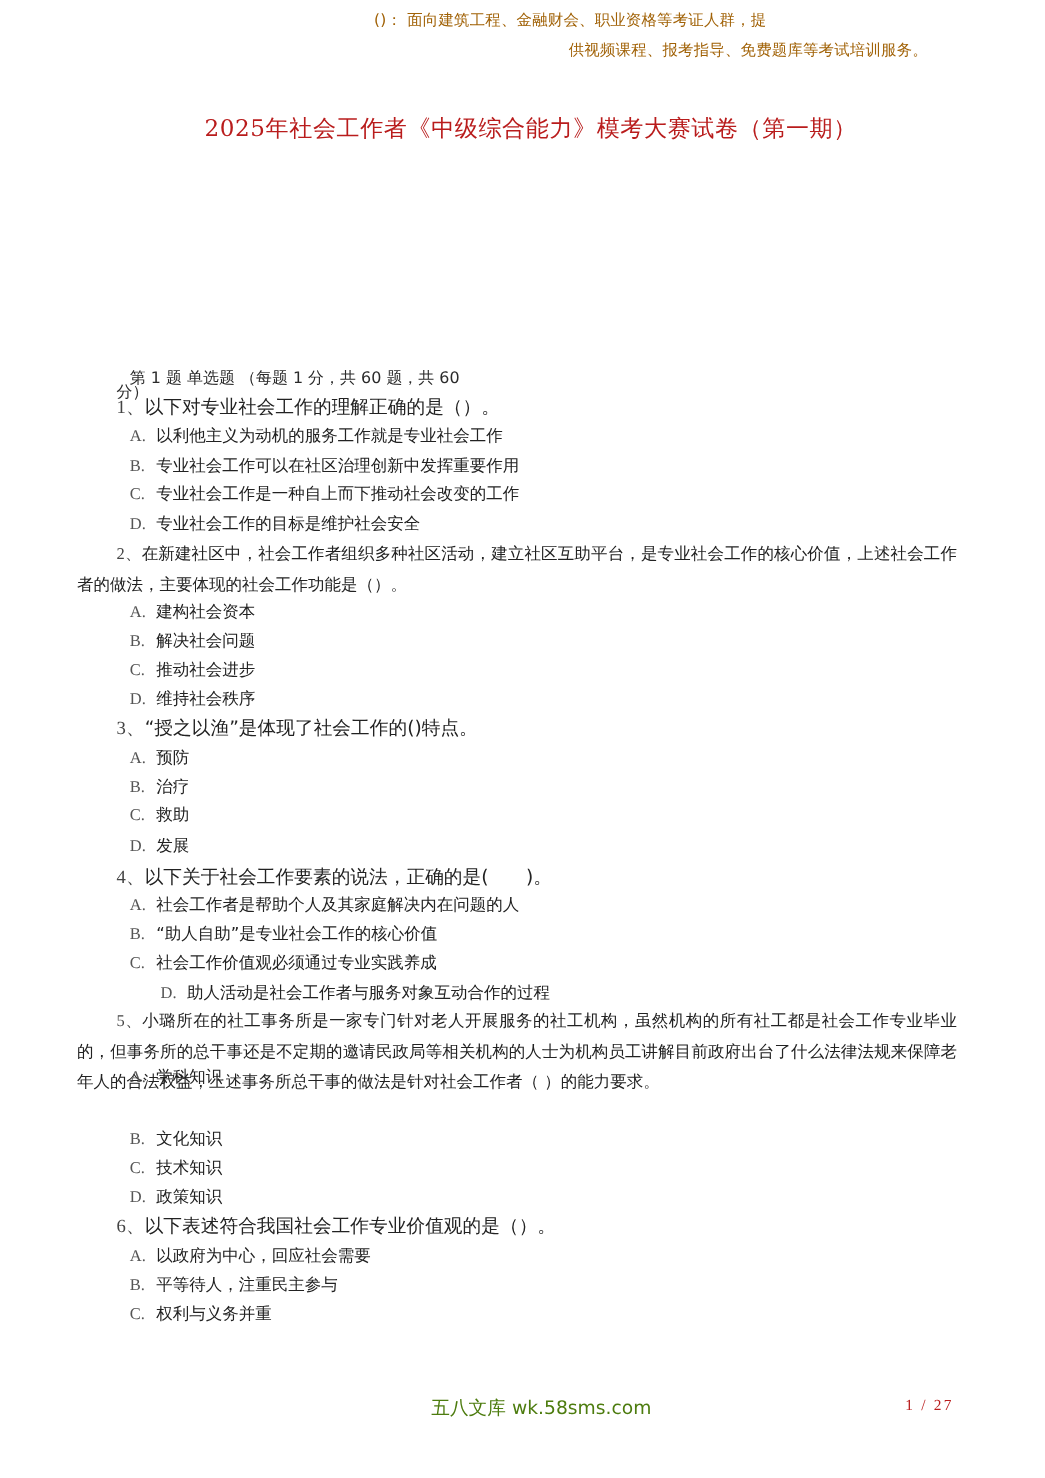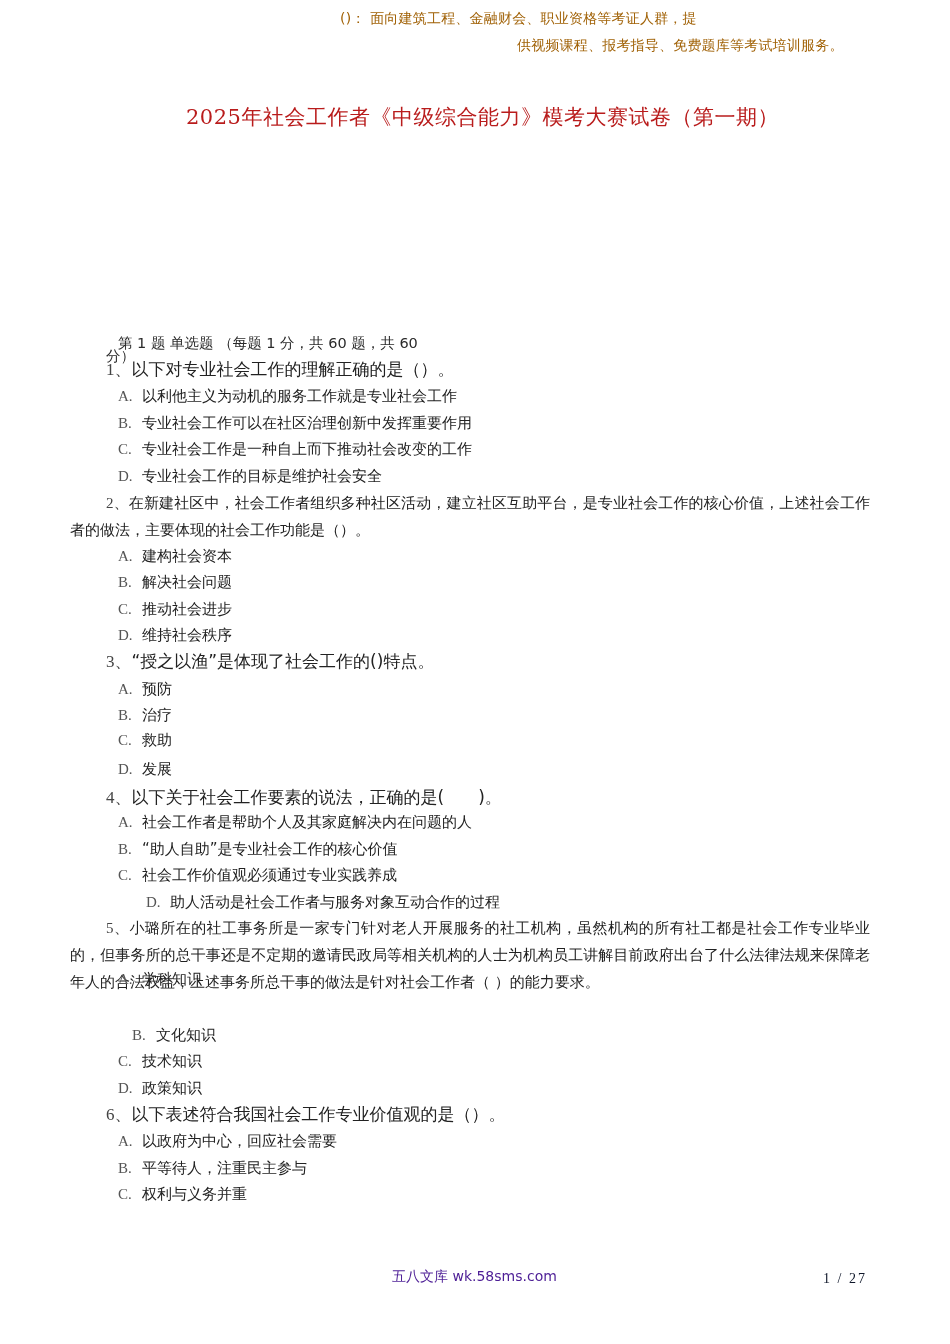--- a/index.html
+++ b/index.html
@@ -57,27 +57,27 @@
       left: 70px;
       width: 800px;
       font-size: 15px;
       line-height: 27px;
       color: #222222;
       white-space: normal;
       text-indent: 36px;
       text-align: justify;
     }
     .footer-brand {
-      font-size: 14px;
-      color: #4c1d95;
+      font-size: 17px;
+      color: #4d7c0f;
     }
     .footer-page {
       font-family: "Liberation Serif", "DejaVu Serif", serif;
       font-size: 14px;
-      color: #0f172a;
+      color: #b91c1c;
       letter-spacing: 2px;
     }
   </style>
 </head>
 <body>
 
 <div class="abs header-line" style="left:340px; top:10px;">()： 面向建筑工程、金融财会、职业资格等考证人群，提</div>
 <div class="abs header-line" style="left:517px; top:37px;">供视频课程、报考指导、免费题库等考试培训服务。</div>
 
 <div class="abs title" style="left:186px; top:103px;">
@@ -112,21 +112,21 @@
 <div class="abs q" style="left:106px; top:784px;">
   <span class="qnum">4、</span><span>以下关于社会工作要素的说法，正确的是(　　)。</span>
 </div>
 <div class="abs opt" style="left:118px; top:813px;"><span class="letter">A.</span><span>社会工作者是帮助个人及其家庭解决内在问题的人</span></div>
 <div class="abs opt" style="left:118px; top:840px;"><span class="letter">B.</span><span>“助人自助”是专业社会工作的核心价值</span></div>
 <div class="abs opt" style="left:118px; top:866px;"><span class="letter">C.</span><span>社会工作价值观必须通过专业实践养成</span></div>
 <div class="abs opt" style="left:118px; top:893px;margin-left:28px;"><span class="letter">D.</span><span>助人活动是社会工作者与服务对象互动合作的过程</span></div>
 
 <div class="para" style="top:915px;"><span style="font-family:'Liberation Serif',serif;color:#444;">5、</span><span>小璐所在的社工事务所是一家专门针对老人开展服务的社工机构，虽然机构的所有社工都是社会工作专业毕业的，但事务所的总干事还是不定期的邀请民政局等相关机构的人士为机构员工讲解目前政府出台了什么法律法规来保障老年人的合法权益，上述事务所总干事的做法是针对社会工作者（ ）的能力要求。</span></div>
 <div class="abs opt" style="left:118px; top:970px;"><span class="letter">A.</span><span>学科知识</span></div>
-<div class="abs opt" style="left:118px; top:1026px;margin-left:14px;"><span class="letter">B.</span><span>文化知识</span></div>
+<div class="abs opt" style="left:118px; top:1026px;"><span class="letter">B.</span><span>文化知识</span></div>
 <div class="abs opt" style="left:118px; top:1052px;"><span class="letter">C.</span><span>技术知识</span></div>
 <div class="abs opt" style="left:118px; top:1079px;"><span class="letter">D.</span><span>政策知识</span></div>
 
 <div class="abs q" style="left:106px; top:1101px;">
   <span class="qnum">6、</span><span>以下表述符合我国社会工作专业价值观的是（）。</span>
 </div>
 <div class="abs opt" style="left:118px; top:1132px;"><span class="letter">A.</span><span>以政府为中心，回应社会需要</span></div>
 <div class="abs opt" style="left:118px; top:1159px;"><span class="letter">B.</span><span>平等待人，注重民主参与</span></div>
 <div class="abs opt" style="left:118px; top:1185px;"><span class="letter">C.</span><span>权利与义务并重</span></div>
 

